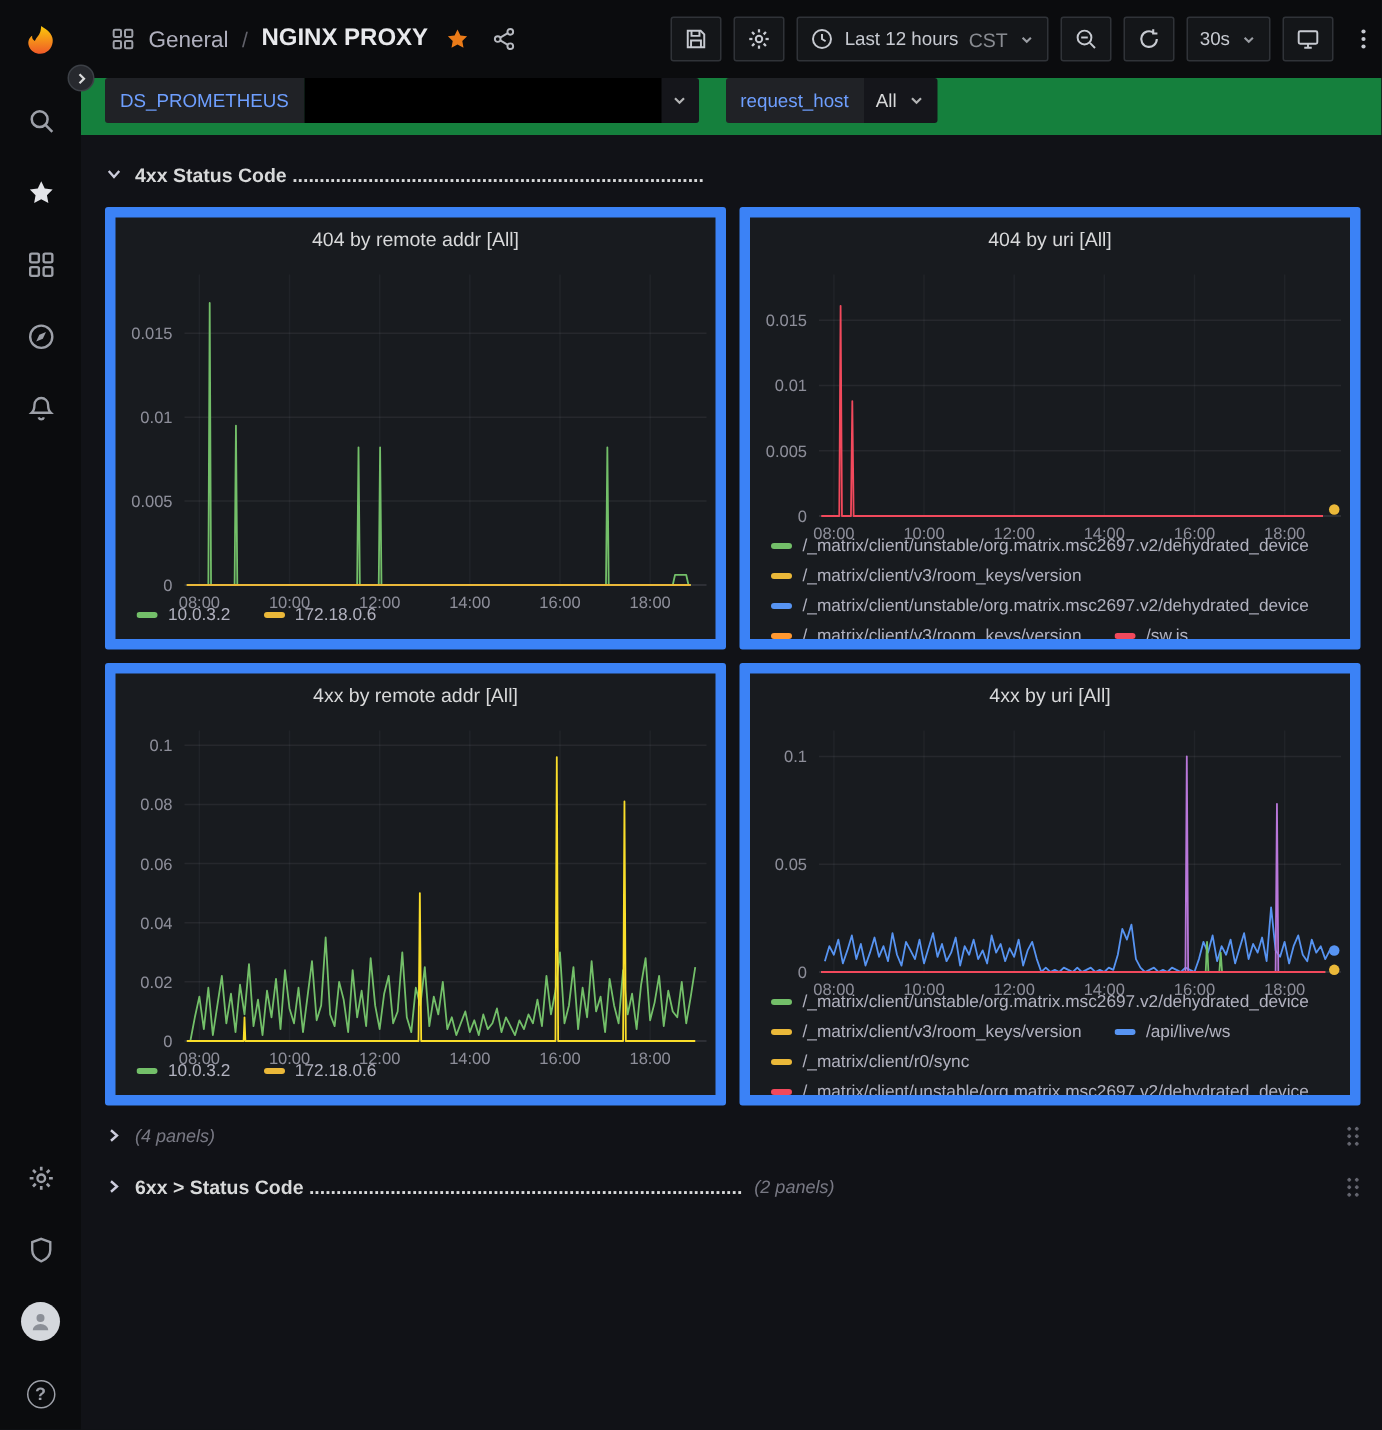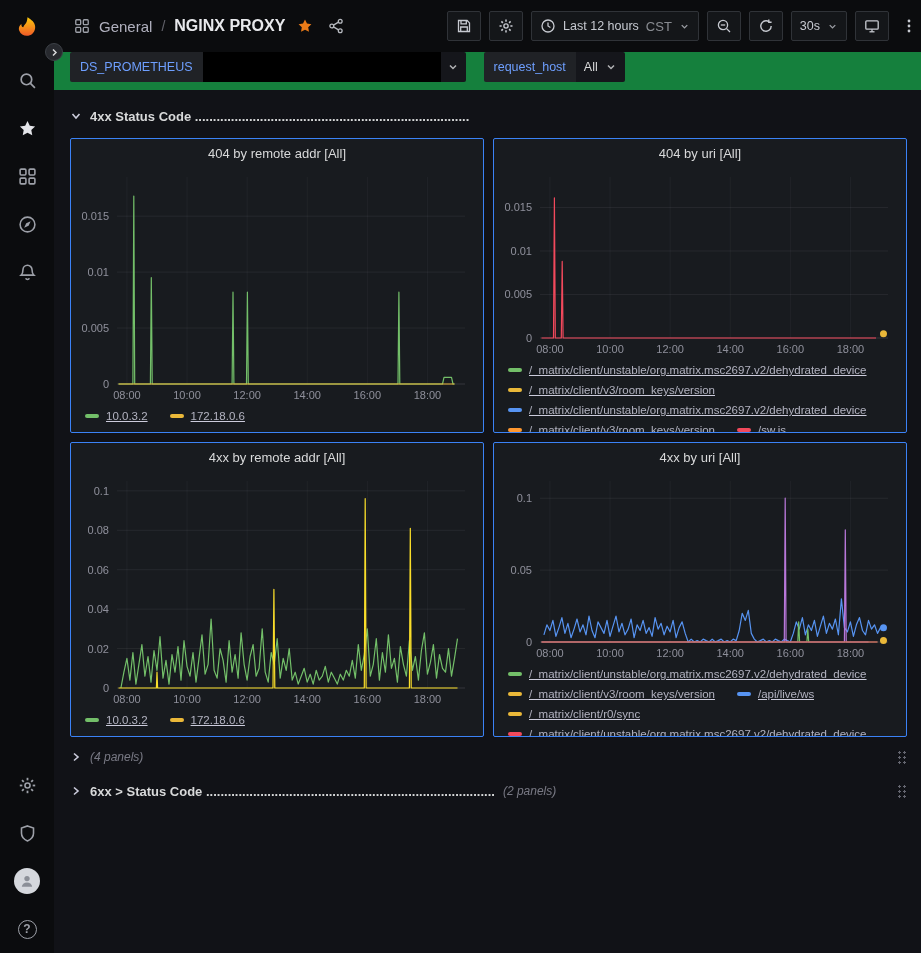--- a/index.html
+++ b/index.html
@@ -97,36 +97,36 @@
   .row-title { font-size: 13px; font-weight: 700; color: #d8d9da; white-space: nowrap; overflow: hidden; }
   .row-count { font-size: 12px; font-style: italic; color: rgba(204,204,220,0.55); white-space: nowrap; }
   .drag-dots {
     margin-left: auto; width: 10px; height: 15px; flex: none; cursor: grab;
     background-image: radial-gradient(rgba(204,204,220,0.45) 1.2px, transparent 1.3px);
     background-size: 5px 5px;
   }
 
   .panel-grid { display: grid; grid-template-columns: 1fr 1fr; gap: 9px; margin: 8px 0 4px 0; }
   .panel {
-    height: 295px; background: #181b1f; border: 1px solid #3b82f6; border-radius: 2px;
+    height: 295px; background: #181b1f; border: 7px solid #3b82f6; border-radius: 2px;
     display: flex; flex-direction: column; overflow: hidden;
   }
   .panel-header {
     flex: none; height: 28px; display: flex; align-items: center; justify-content: center;
     font-size: 13px; font-weight: 500; color: #d8d9da; cursor: pointer;
   }
   .plot { flex: 1; position: relative; min-height: 0; }
   .plot svg { position: absolute; left: 0; top: 0; display: block; }
   svg text { font-family: "Liberation Sans", sans-serif; }
 
   .legend { flex: none; padding: 2px 8px 4px 14px; overflow: hidden; }
   .legend.short { height: 28px; }
   .legend.tall { height: 74px; }
   .legend-row { display: flex; gap: 22px; height: 20px; align-items: center; }
-  .legend-item { display: inline-flex; align-items: center; gap: 7px; cursor: pointer; white-space: nowrap; overflow: hidden; text-decoration: underline; }
+  .legend-item { display: inline-flex; align-items: center; gap: 7px; cursor: pointer; white-space: nowrap; overflow: hidden; }
   .swatch { display: inline-block; width: 14px; height: 4px; border-radius: 2px; flex: none; }
   .legend-label { font-size: 11.5px; color: rgba(204,204,220,0.85); }
 </style>
 </head>
 <body>
 
 <div class="app">
 
   <aside class="sidebar">
     <div class="logo-wrap">

